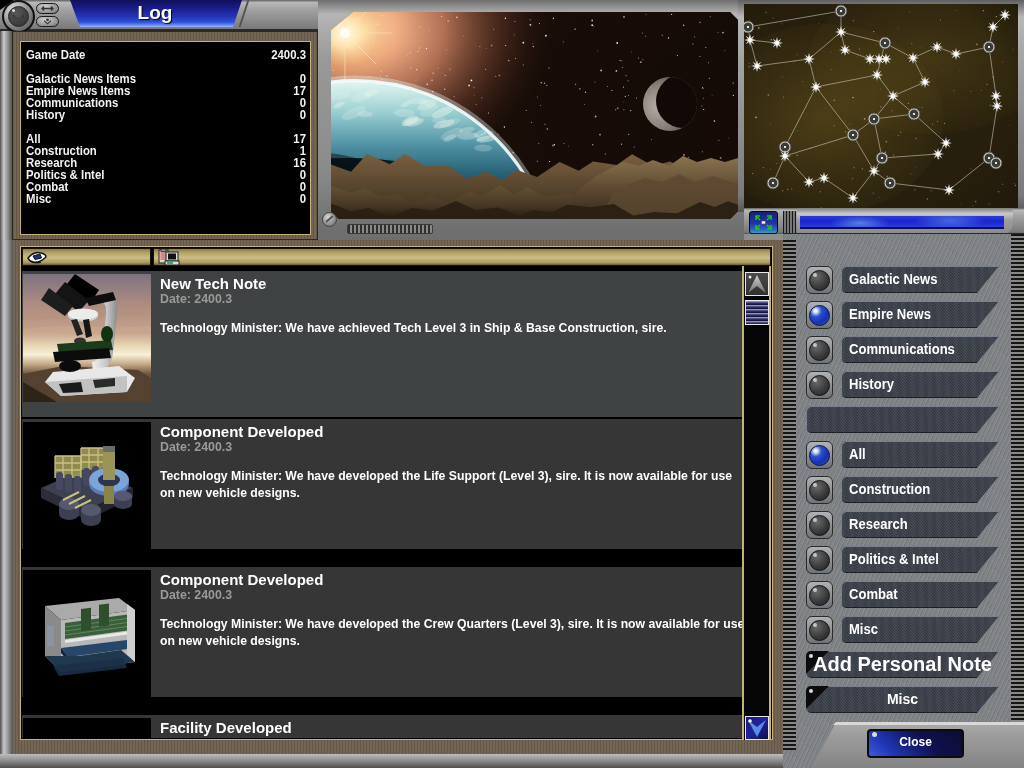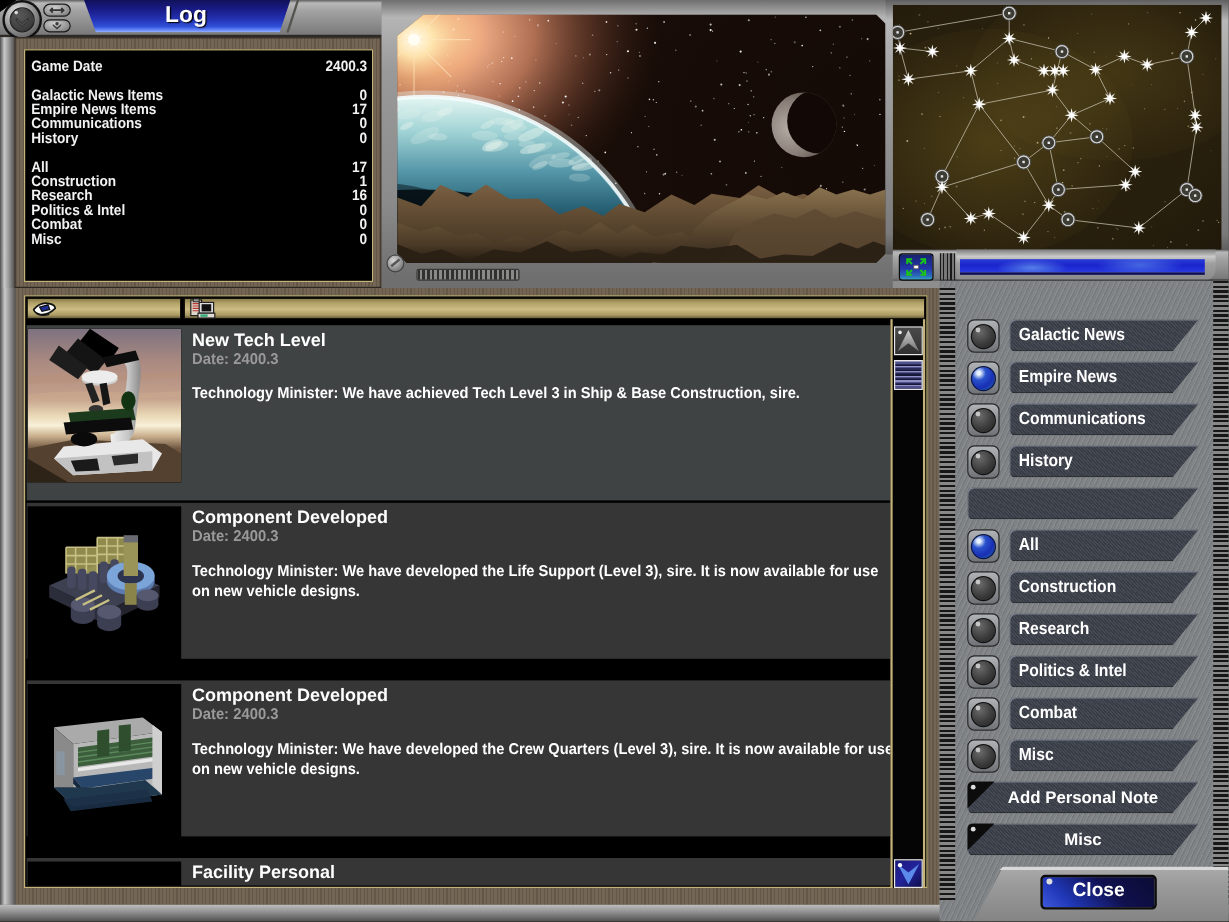--- a/index.html
+++ b/index.html
@@ -861,21 +861,21 @@
  <polygon points="48 46,54 62,60 60,54 45" fill="#222"></polygon>
  <polygon points="60 46,63 64,69 62,66 45" fill="#161616"></polygon>
  <ellipse cx="57" cy="67" rx="6" ry="3.5" fill="#333"></ellipse>
  <polygon points="34 70,88 66,90 76,36 80" fill="#1c3a1c"></polygon>
  <polygon points="30 78,86 74,88 84,32 88" fill="#0c0c0c"></polygon>
  <ellipse cx="47" cy="92" rx="11" ry="6" fill="#0a0a0a"></ellipse>
  <ellipse cx="84" cy="60" rx="6" ry="8" fill="#123312"></ellipse>
 </g>
         </svg>
       </div>
-      <div style="left:138px;top:10px;height:16px;line-height:16px;color:#fff;font-size:15px;font-weight:bold;white-space:nowrap;">New Tech Level</div>
+      <div style="left:138px;top:10px;height:16px;line-height:16px;color:#fff;font-size:15px;font-weight:bold;white-space:nowrap;">New Tech Note</div>
       <div style="left:138px;top:26px;height:14px;line-height:14px;color:#9a9a9a;font-size:13px;font-weight:bold;white-space:nowrap;transform:scaleX(.95);transform-origin:0 0;">Date: 2400.3</div>
       <div style="left:138px;top:53px;width:730px;height:36px;line-height:17px;color:#fff;font-size:13px;font-weight:bold;white-space:pre;transform:scaleX(.94);transform-origin:0 0;">Technology Minister: We have achieved Tech Level 3 in Ship &amp; Base Construction, sire.</div>
 <div style="left:0;top:153px;width:720px;height:130px;background:#363636;"></div>
       <div style="left:1px;top:156px;width:128px;height:128px;background:#000;overflow:hidden;">
         <svg width="128" height="128" viewBox="0 0 128 128">
           <rect width="128" height="128" fill="#000"></rect>
 <polygon points="64 88,110 66,64 46,18 66" fill="#3c4050"></polygon>
 <polygon points="64 88,110 66,110 76,64 98" fill="#23242e"></polygon>
 <polygon points="64 88,18 66,18 76,64 98" fill="#2c2d3a"></polygon>
 <g fill="#a09a54">
@@ -950,21 +950,21 @@
       <div style="left:138px;top:322px;height:14px;line-height:14px;color:#9a9a9a;font-size:13px;font-weight:bold;white-space:nowrap;transform:scaleX(.95);transform-origin:0 0;">Date: 2400.3</div>
       <div style="left:138px;top:349px;width:730px;height:36px;line-height:17px;color:#fff;font-size:13px;font-weight:bold;white-space:pre;transform:scaleX(.94);transform-origin:0 0;">Technology Minister: We have developed the Crew Quarters (Level 3), sire. It is now available for use
 on new vehicle designs.</div>
 <div style="left:0;top:449px;width:720px;height:26px;background:#363636;"></div>
       <div style="left:1px;top:452px;width:128px;height:23px;background:#000;overflow:hidden;">
         <svg width="128" height="128" viewBox="0 0 128 128">
           <rect width="128" height="128" fill="#000"></rect>
           <polygon points="64 122,110 104,64 88,18 104" fill="#2c3040"></polygon>
         </svg>
       </div>
-      <div style="left:138px;top:454px;height:16px;line-height:16px;color:#fff;font-size:15px;font-weight:bold;white-space:nowrap;">Facility Personal</div>
+      <div style="left:138px;top:454px;height:16px;line-height:16px;color:#fff;font-size:15px;font-weight:bold;white-space:nowrap;">Facility Developed</div>
 </div>
 
 <div style="left:742px;top:266px;width:2px;height:474px;background:#c3b279;"></div>
 <div style="left:769px;top:266px;width:2px;height:474px;background:#c3b279;"></div>
 <div style="left:744px;top:266px;width:25px;height:474px;background:#050505;"></div>
 <div style="left:745px;top:272px;width:24px;height:24px;border:1px solid #e8e8e8;background:linear-gradient(180deg,#4a4a4a,#303030);"></div>
 <svg style="left:746px;top:273px;" width="22" height="22" viewBox="0 0 22 22">
  <defs>
         <linearGradient id="upg" x1="0" y1="0" x2="0" y2="1">
           <stop offset="0" stop-color="#cfcfcf"></stop>
@@ -1033,26 +1033,26 @@
 <div style="left:841px;top:581px;width:158px;height:27px;background:repeating-linear-gradient(48deg,rgba(255,255,255,.05) 0 1px,rgba(0,0,0,.07) 1px 2px),#3b404a;clip-path:polygon(0 0,158px 0,136px 100%,0 100%);border-radius:5px 2px 2px 5px;box-shadow:inset 1px 1px 0 #7a8090, inset -1px -1px 0 #1c2026;"></div>
     <div style="left:849px;top:581px;height:27px;color:#fff;font-size:14.5px;font-weight:bold;line-height:27px;white-space:nowrap;transform:scaleX(.9);transform-origin:0 50%;">Combat</div>
 <div style="left:806px;top:616px;width:27px;height:28px;border-radius:6px;background:linear-gradient(180deg,#b0b3b6,#6f7377);border:1px solid #2a2a2a;"></div>
     <div style="left:809px;top:620px;width:21px;height:21px;border-radius:50%;background:radial-gradient(circle at 35% 30%,#6a6a6a 0,#3c3c3c 55%,#222 100%);border:1px solid #111;"></div>
     <div style="left:813px;top:623px;width:4px;height:4px;border-radius:50%;background:#cfcfcf;opacity:.9;"></div>
 <div style="left:841px;top:616px;width:158px;height:27px;background:repeating-linear-gradient(48deg,rgba(255,255,255,.05) 0 1px,rgba(0,0,0,.07) 1px 2px),#3b404a;clip-path:polygon(0 0,158px 0,136px 100%,0 100%);border-radius:5px 2px 2px 5px;box-shadow:inset 1px 1px 0 #7a8090, inset -1px -1px 0 #1c2026;"></div>
     <div style="left:849px;top:616px;height:27px;color:#fff;font-size:14.5px;font-weight:bold;line-height:27px;white-space:nowrap;transform:scaleX(.9);transform-origin:0 50%;">Misc</div>
 <div style="left:806px;top:651px;width:193px;height:27px;background:repeating-linear-gradient(48deg,rgba(255,255,255,.05) 0 1px,rgba(0,0,0,.07) 1px 2px),#3b404a;clip-path:polygon(0 0,193px 0,171px 100%,0 100%);border-radius:5px 2px 2px 5px;box-shadow:inset 1px 1px 0 #7a8090, inset -1px -1px 0 #1c2026;"></div>
     <div style="left:806px;top:651px;width:23px;height:23px;background:#0c0c0c;clip-path:polygon(0 0,100% 0,0 100%);border-radius:5px 0 0 0;"></div>
     <div style="left:809px;top:654px;width:4px;height:4px;border-radius:50%;background:#ddd;"></div>
-    <div style="left:806px;top:651px;width:193px;height:27px;color:#fff;font-size:14px;font-weight:bold;text-align:center;line-height:27px;white-space:nowrap;">Add Personal Note</div>
+    <div style="left:806px;top:651px;width:193px;height:27px;color:#fff;font-size:20px;font-weight:bold;text-align:center;line-height:27px;white-space:nowrap;">Add Personal Note</div>
 <div style="left:806px;top:686px;width:193px;height:27px;background:repeating-linear-gradient(48deg,rgba(255,255,255,.05) 0 1px,rgba(0,0,0,.07) 1px 2px),#3b404a;clip-path:polygon(0 0,193px 0,171px 100%,0 100%);border-radius:5px 2px 2px 5px;box-shadow:inset 1px 1px 0 #7a8090, inset -1px -1px 0 #1c2026;"></div>
     <div style="left:806px;top:686px;width:23px;height:23px;background:#0c0c0c;clip-path:polygon(0 0,100% 0,0 100%);border-radius:5px 0 0 0;"></div>
     <div style="left:809px;top:689px;width:4px;height:4px;border-radius:50%;background:#ddd;"></div>
     <div style="left:806px;top:686px;width:193px;height:27px;color:#fff;font-size:14px;font-weight:bold;text-align:center;line-height:27px;white-space:nowrap;">Misc</div>
 
 <div style="left:800px;top:722px;width:224px;height:46px;background:linear-gradient(180deg,#ababab 0,#9c9c9c 30%,#848484 100%);clip-path:polygon(36px 0,100% 0,100% 100%,12px 100%);"></div>
 <div style="left:800px;top:722px;width:224px;height:3px;background:#d8d8d8;clip-path:polygon(36px 0,100% 0,100% 100%,33px 100%);"></div>
 <div id="closebtn" style="left:867px;top:729px;width:97px;height:29px;border-radius:4px;border:2px solid #0c0c0c;background:linear-gradient(225deg,#0c0c34 0,#10104e 40%,#2038b8 78%,#3e58dc 100%);"></div>
 <div style="left:872px;top:732px;width:5px;height:5px;border-radius:50%;background:#ddd;"></div>
-<div style="left:867px;top:729px;width:97px;height:29px;color:#fff;font-weight:bold;font-size:16px;text-align:center;line-height:27px;">Close</div>
+<div style="left:867px;top:729px;width:97px;height:29px;color:#fff;font-weight:bold;font-size:12px;text-align:center;line-height:27px;">Close</div>
 
 
 </div>
 
 </body></html>

